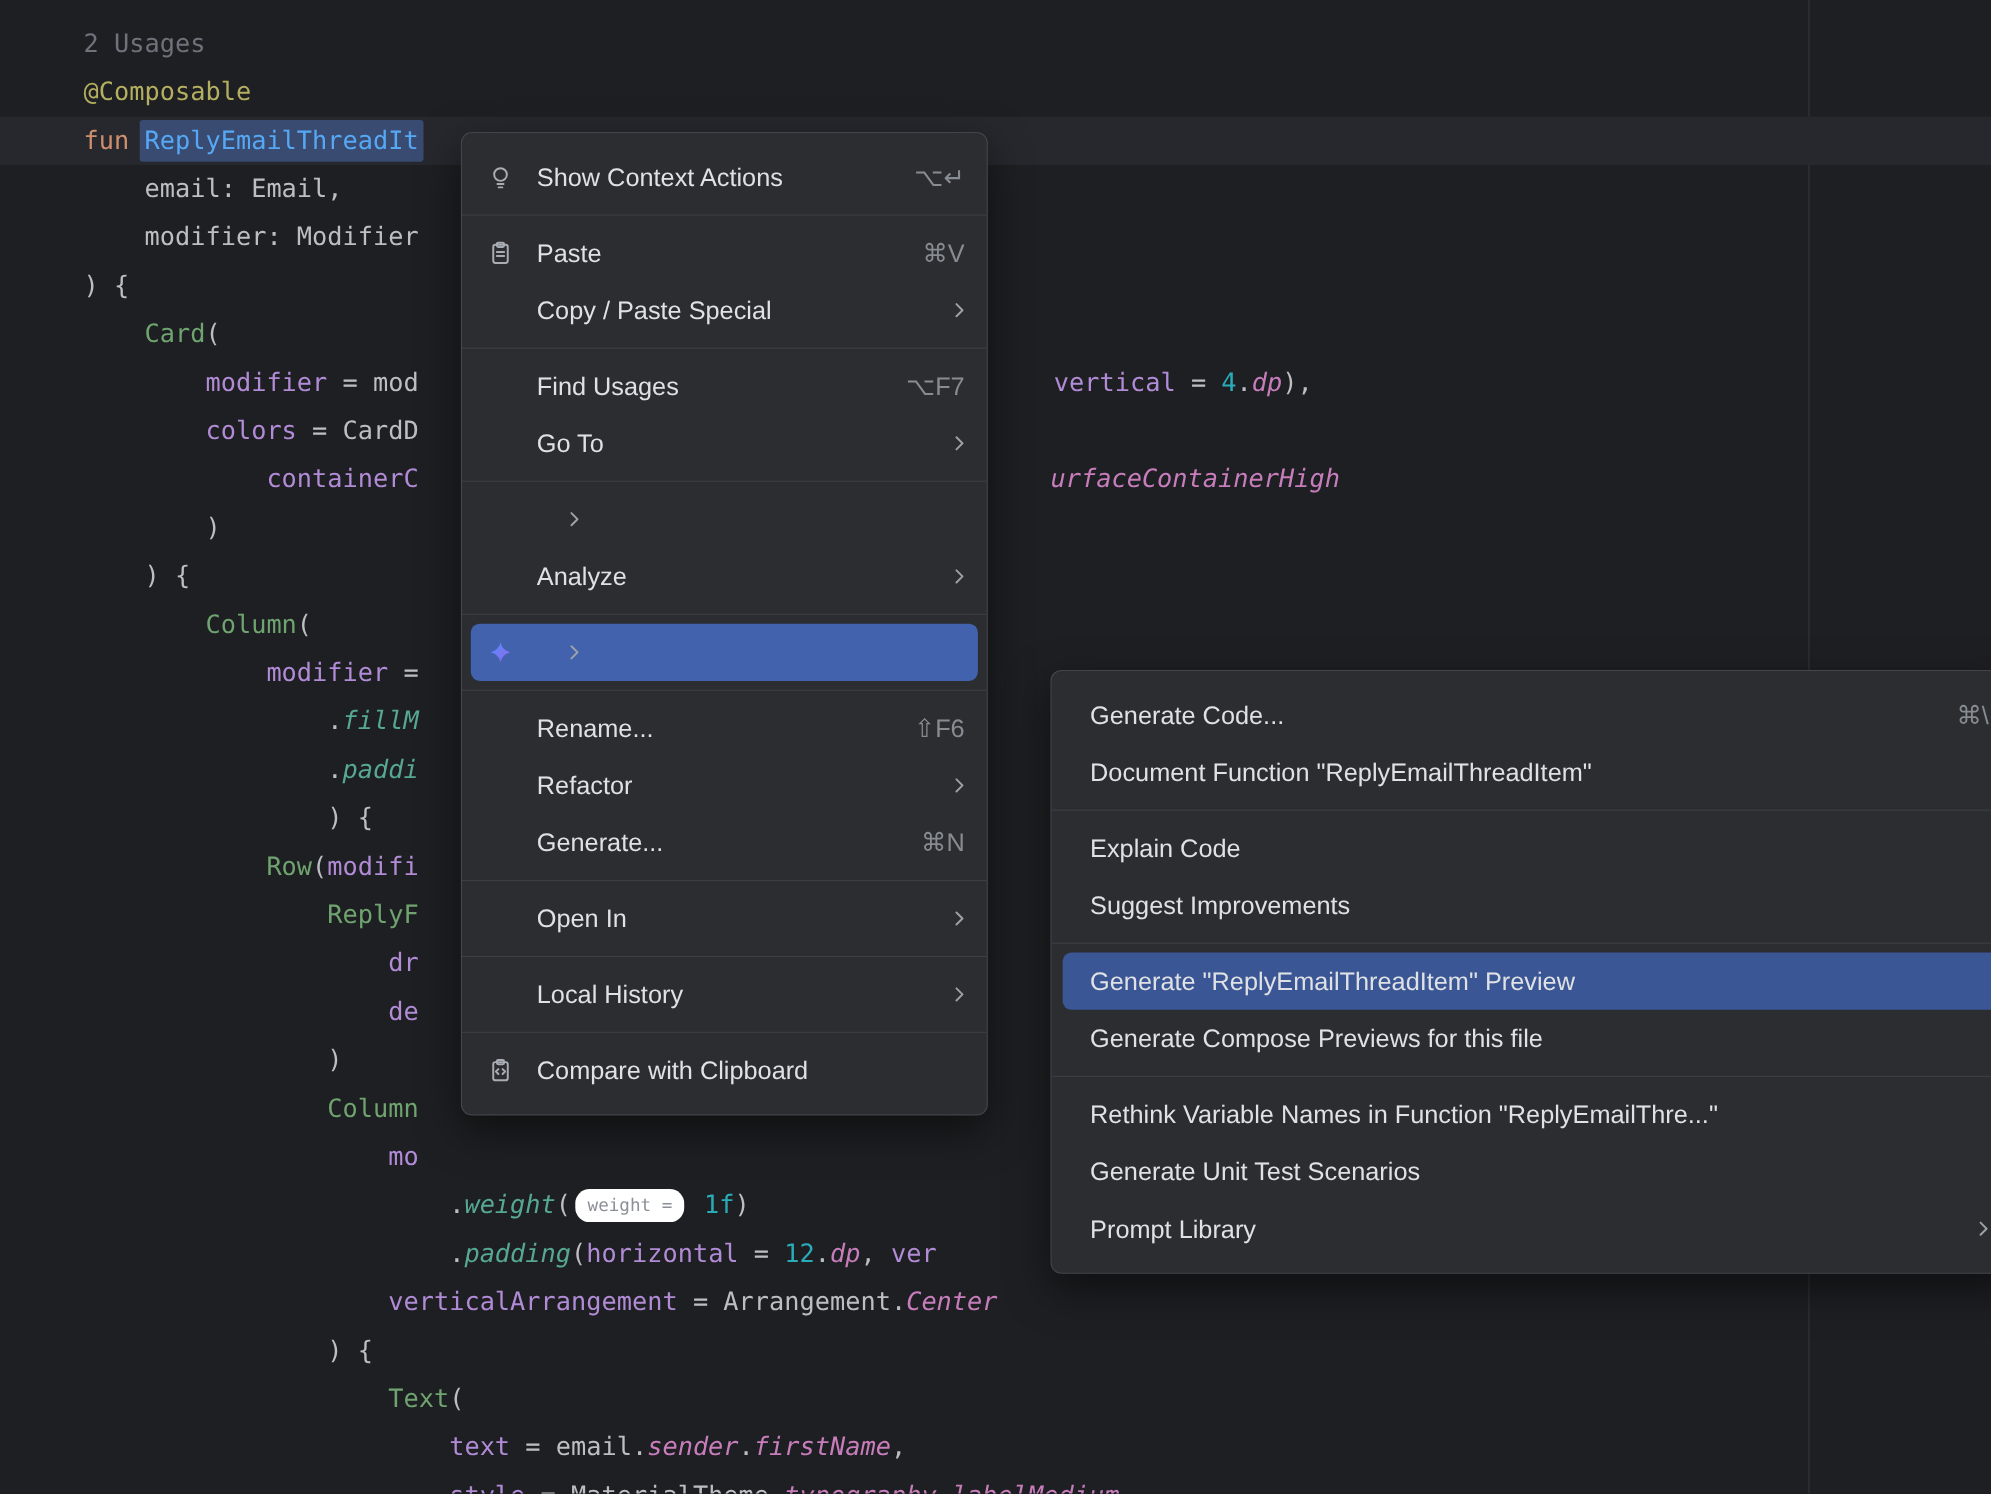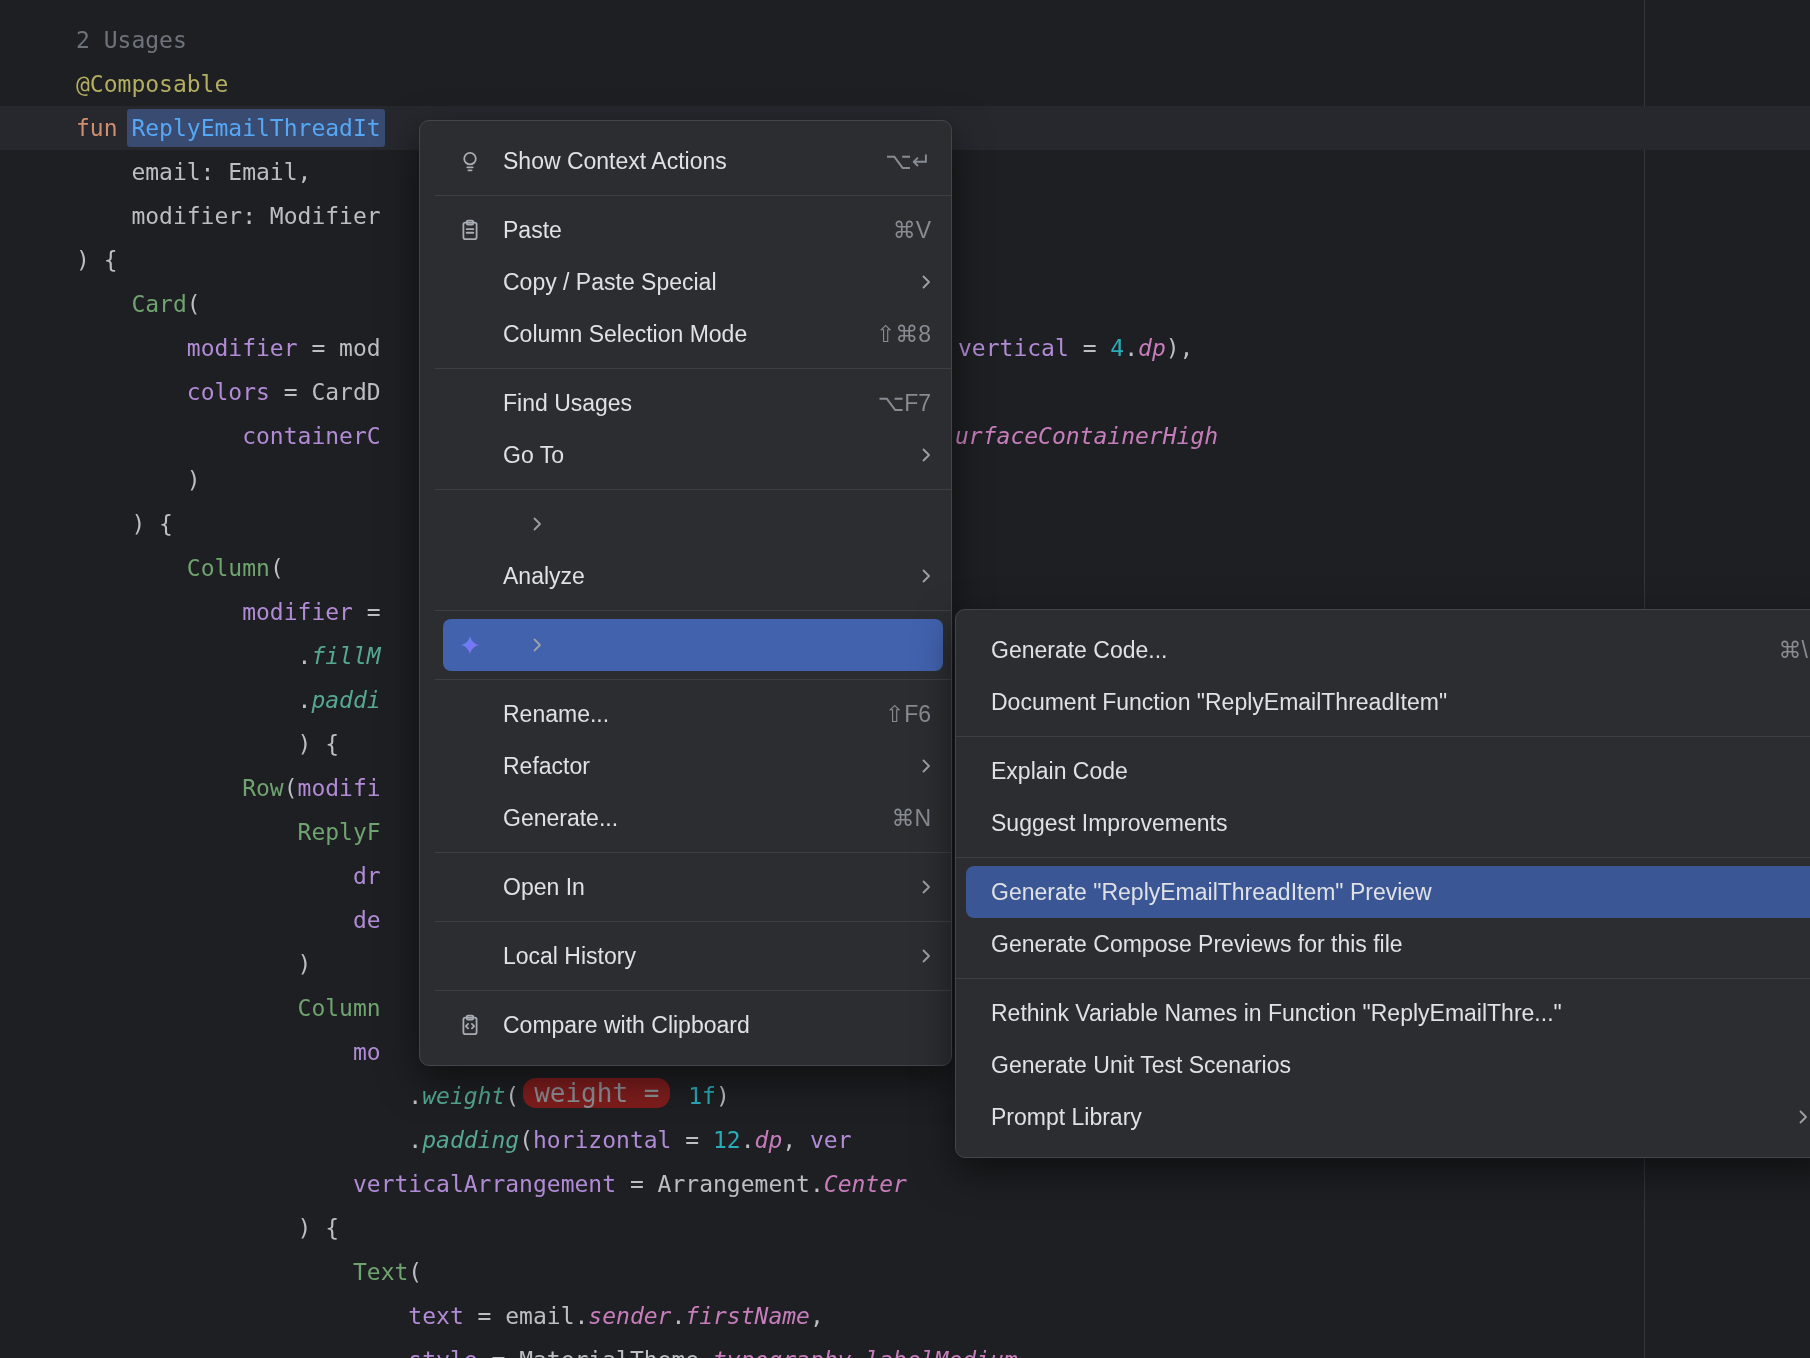--- a/index.html
+++ b/index.html
@@ -16,28 +16,28 @@
   .tk-hint{color:#6E737B;}
   .tk-ann{color:#B3AE60;text-align:right;}
   .tk-kw{color:#CF8E6D;}
   .tk-fnsel{color:#56A8F5;background:#394B70;border-radius:3px;padding:6px 4px;margin:0 -4px;}
   .tk-def{color:#BCBEC4;}
   .tk-call{color:#6FA36F;}
   .tk-arg{color:#B18BD6;}
   .tk-prop{color:#C77DBB;font-style:italic;}
   .tk-num{color:#2AACB8;}
   .tk-ext{color:#56A894;font-style:italic;}
-  .tk-pill{display:inline-block;background:#7f1d1d;color:#8C9096;border-radius:13px;
-           padding:2px 11px;font-size:26px;line-height:26px;margin:0 4px;vertical-align:2px;
+  .tk-pill{display:inline-block;background:#ffffff;color:#8C9096;border-radius:13px;
+           padding:2px 11px;font-size:16px;line-height:26px;margin:0 4px;vertical-align:2px;
            font-family:"DejaVu Sans Mono",monospace;}
   
   .menu{position:absolute;background:#2B2D30;border:1px solid #43454A;border-radius:10px;
         box-shadow:0 14px 38px rgba(0,0,0,.5);padding:14px 0;font-size:23px;color:#DFE1E5;
         box-sizing:border-box;}
-  .main-menu{left:419px;top:120px;width:533px;z-index:10;padding-left:15px;}
+  .main-menu{left:419px;top:120px;width:479px;z-index:10;}
   .sub-menu{left:955px;top:609px;width:878px;z-index:11;}
   .menu-row{height:52px;display:flex;align-items:center;padding:0 20px 0 24px;cursor:default;}
   .menu-row .mi-icon{width:44px;flex:0 0 44px;display:flex;align-items:center;}
   .mi-label{flex:1 1 auto;white-space:nowrap;overflow:hidden;}
   .mi-shortcut{color:#878B92;margin-left:30px;white-space:nowrap;}
   .mi-arrow{margin-left:30px;display:flex;align-items:center;}
   .menu-sep{height:1px;background:#3D3F44;margin:8px 0;}
   .main-menu .menu-row.selected{background:#4262AE;border-radius:8px;margin:0 8px;padding:0 12px 0 16px;}
   .sub-menu .menu-row{padding:0 24px 0 35px;}
   .sub-menu .menu-row.selected{background:#3A5694;border-radius:8px;margin:0 10px;padding:0 14px 0 25px;}
@@ -107,25 +107,20 @@
       </div>
       <div class="menu-row">
         <span class="mi-icon"></span>
         <span class="mi-label">Copy / Paste Special</span>
         <span class="mi-arrow">
           <svg width="9" height="16" viewBox="0 0 9 16" fill="none">
             <path d="M1.5 2.5 7 8l-5.5 5.5" stroke="#9DA0A6" stroke-width="1.8" stroke-linecap="round" stroke-linejoin="round"></path>
           </svg>
         </span>
       </div>
-      <div class="menu-row">
-        <span class="mi-icon"></span>
-        <span class="mi-label">Column Selection Mode</span>
-        <span class="mi-shortcut">⇧⌘8</span>
-      </div>
       <div class="menu-sep"></div>
       <div class="menu-row">
         <span class="mi-icon"></span>
         <span class="mi-label">Find Usages</span>
         <span class="mi-shortcut">⌥F7</span>
       </div>
       <div class="menu-row">
         <span class="mi-icon"></span>
         <span class="mi-label">Go To</span>
         <span class="mi-arrow">

